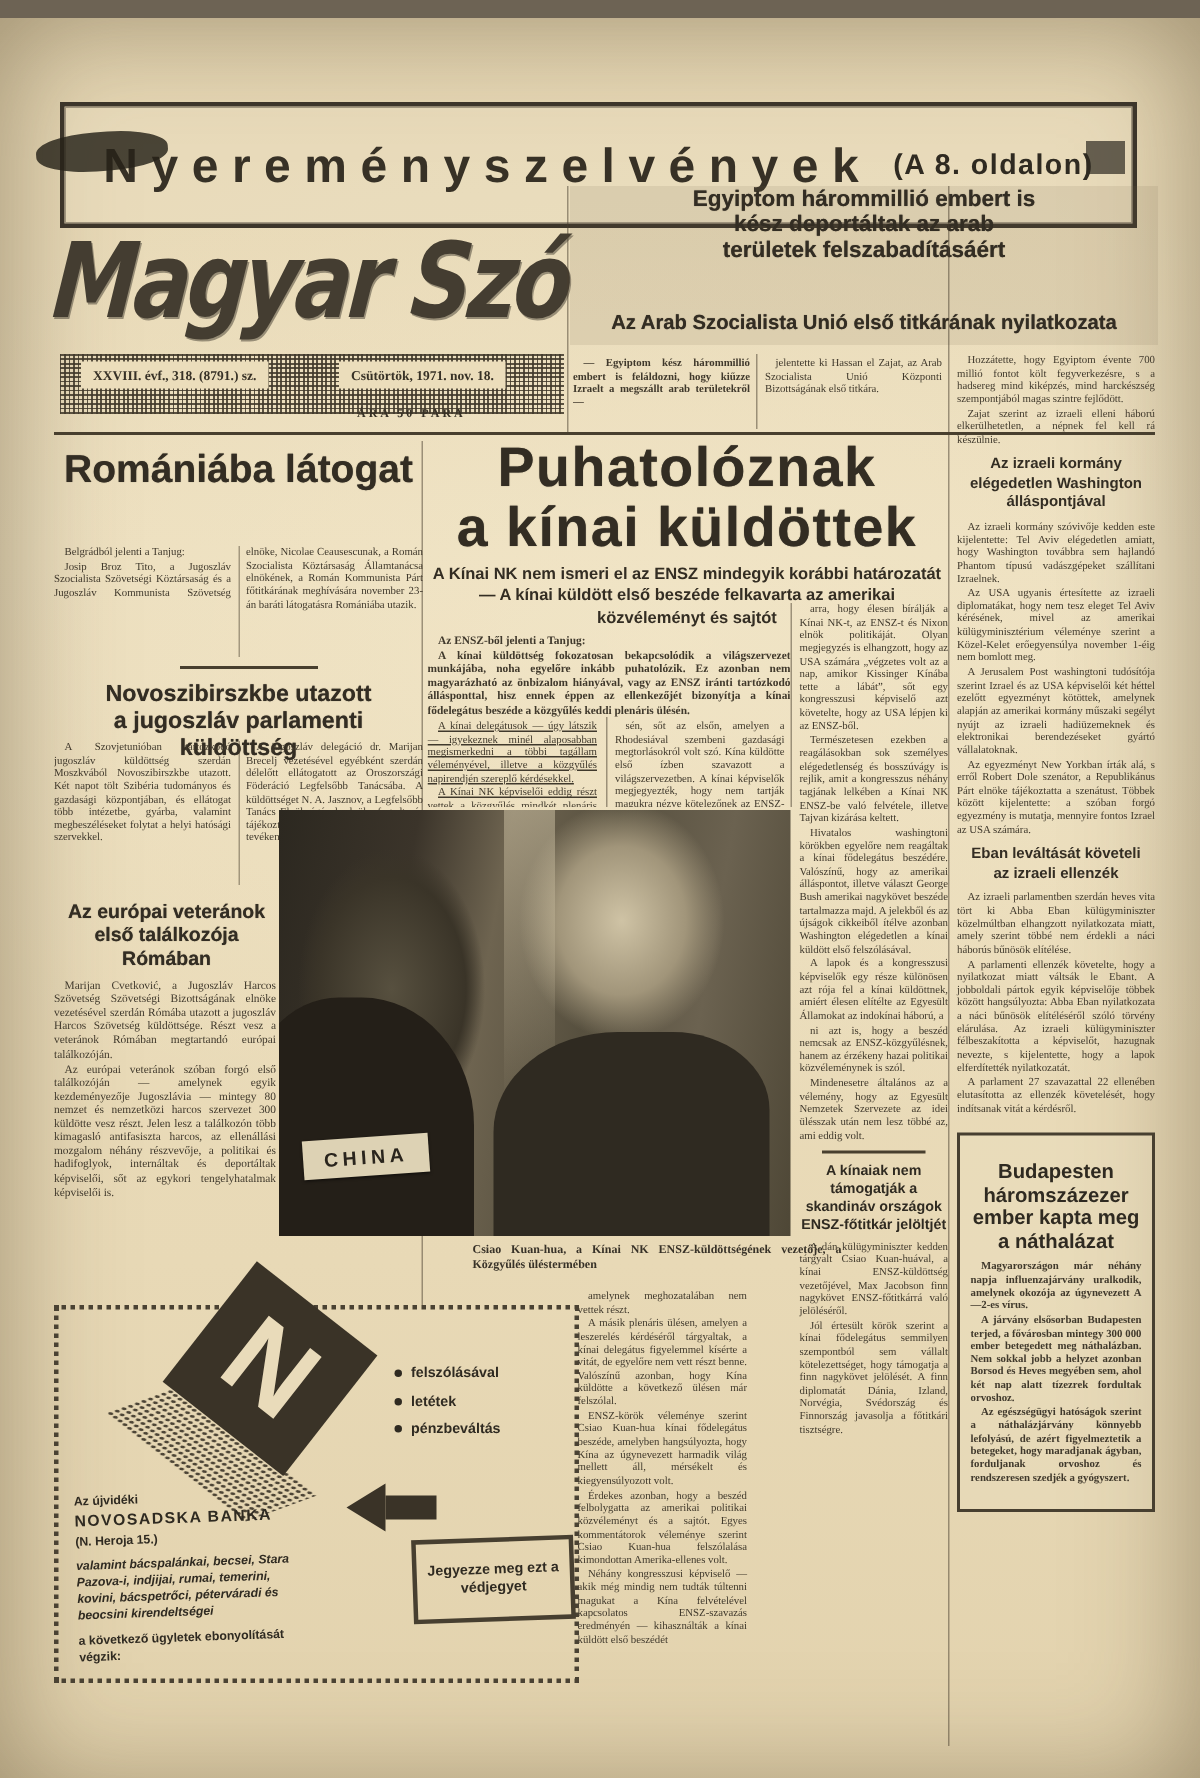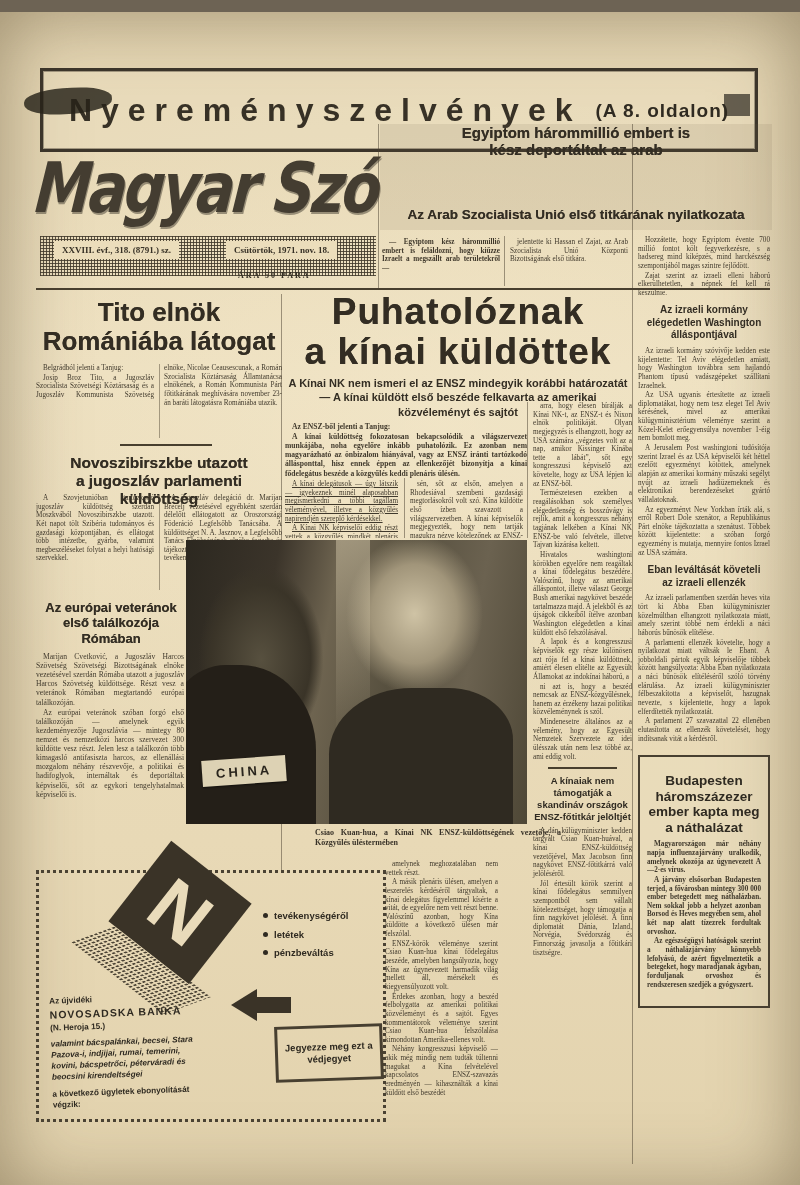--- a/index.html
+++ b/index.html
@@ -113,34 +113,34 @@
   <div class="checker">
     <span class="dbox" style="left:14px;">XXVIII. évf., 318. (8791.) sz.</span>
     <span class="dbox" style="left:186px;">Csütörtök, 1971. nov. 18.</span>
   </div>
   <div class="price">ÁRA 50 PARA</div>
 
   <div class="lead-wash"></div>
   <div class="lead-hl hl">
     <div>Egyiptom hárommillió embert is</div>
     <div>kész deportáltak az arab</div>
+    <div>területek felszabadításáért</div>
   </div>
   <div class="lead-sub hl">Az Arab Szocialista Unió első titkárának nyilatkozata</div>
   <div class="abs col bold" style="left:382px;top:226px;width:118px;height:48px;overflow:hidden;">
       <p>— Egyiptom kész hárommillió embert is feláldozni, hogy kiűzze Izraelt a megszállt arab területekről —</p>
     </div>
   <div class="abs col" style="left:510px;top:226px;width:118px;height:48px;overflow:hidden;">
       <p>jelentette ki Hassan el Zajat, az Arab Szocialista Unió Központi Bizottságának első titkára.</p>
     </div>
   <div class="vrule" style="left:504px;top:224px;height:50px;"></div>
   <div class="vrule" style="left:378px;top:112px;height:164px;"></div>
   <div class="hrule" style="left:36px;top:276px;width:734px;"></div>
 
   <div class="abs hl" style="left:36px;top:286px;width:246px;font-size:26px;line-height:1.1;">
-    <div>Tito elnök</div>
     <div>Romániába látogat</div>
   </div>
   <div class="abs col two" style="left:36px;top:352px;width:246px;height:74px;overflow:hidden;">
       <p>Belgrádból jelenti a Tanjug:</p>
       <p>Josip Broz Tito, a Jugoszláv Szocialista Szövetségi Köztársaság és a Jugoszláv Kommunista Szövetség elnöke, Nicolae Ceausescunak, a Román Szocialista Köztársaság Államtanácsa elnökének, a Román Kommunista Párt főtitkárának meghívására november 23-án baráti látogatásra Romániába utazik.</p>
     </div>
   <div class="hrule" style="left:120px;top:432px;width:92px;"></div>
 
   <div class="abs hl" style="left:36px;top:442px;width:246px;font-size:15.5px;line-height:1.15;">
     <div>Novoszibirszkbe utazott</div>
@@ -246,21 +246,21 @@
   <div class="ad">
     <div class="ngroup">
       <div class="nface">N</div>
       <div class="nside"></div>
     </div>
     <div class="arrow"></div>
     <div class="arrow-bar"></div>
     <div class="services">
       <div class="svc">
         <span class="dot"></span>
-        <span>tevékenységéről</span>
+        <span>felszólásával</span>
       </div>
       <div class="svc">
         <span class="dot"></span>
         <span>letétek</span>
       </div>
       <div class="svc">
         <span class="dot"></span>
         <span>pénzbeváltás</span>
       </div>
     </div>

